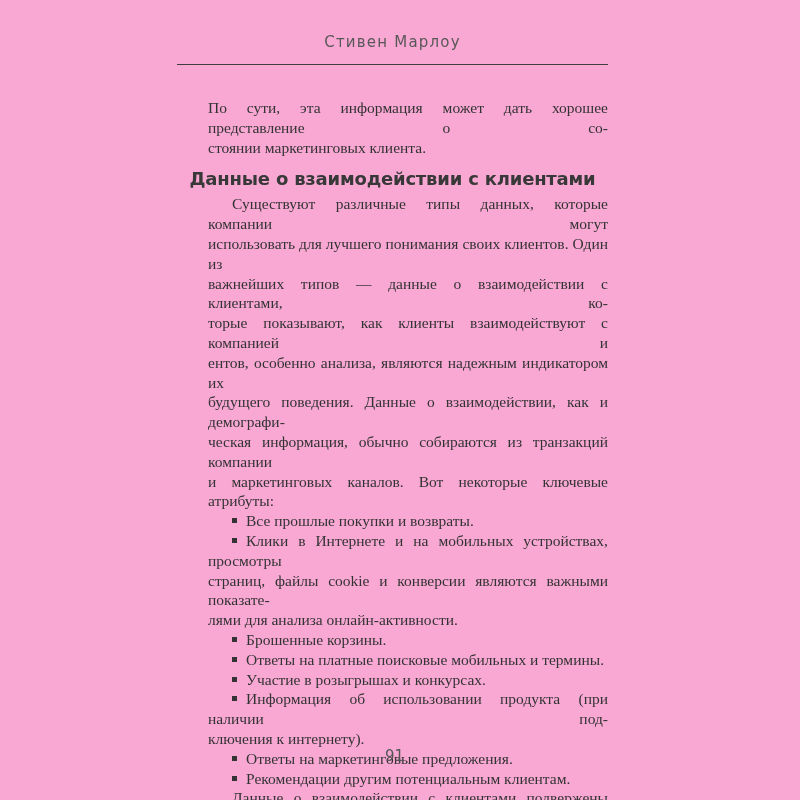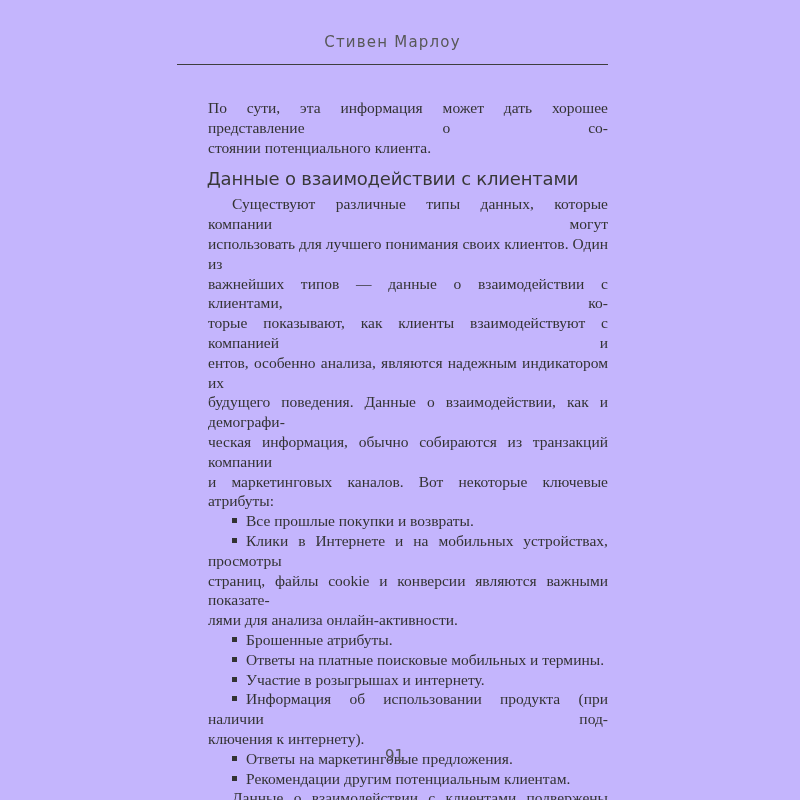--- a/index.html
+++ b/index.html
@@ -4,21 +4,21 @@
 <style>
   html, body { margin: 0; padding: 0; }
   body {
     width: 800px; height: 800px;
     background: #ffffff;
     font-family: "Liberation Serif", serif;
   }
   .page {
     position: relative;
     width: 800px; height: 800px;
-    background: #c4b5fd;
+    background: #f9a8d4;
     overflow: hidden;
   }
   .column {
     position: absolute;
     left: 177px; top: 33px;
     width: 431px;
   }
   .running-header {
     font-family: "DejaVu Sans", sans-serif;
     font-size: 15px;
@@ -39,21 +39,21 @@
   }
   .line {
     text-align: justify;
     text-align-last: justify;
     margin-left: 31px;
   }
   .line.end { text-align-last: left; }
   .line.ind { text-indent: 24px; }
   .section-heading {
     font-family: "DejaVu Sans", sans-serif;
-    font-weight: normal;
+    font-weight: bold;
     font-size: 18px;
     line-height: 20px;
     color: #383838;
     text-align: center;
     letter-spacing: -0.2px;
     margin: 12px 0 5px 0;
   }
   .sq {
     display: inline-block;
     width: 5px; height: 5px;
@@ -77,42 +77,42 @@
 
 <div class="page">
   <div class="column">
 
     <div class="running-header">Стивен Марлоу</div>
     <div class="rule"></div>
 
     <div class="content">
 
       <div class="line">По сути, эта информация может дать хорошее представление о со-</div>
-      <div class="line end">стоянии потенциального клиента.</div>
+      <div class="line end">стоянии маркетинговых клиента.</div>
 
       <div class="section-heading">Данные о взаимодействии с клиентами</div>
 
       <div class="line ind">Существуют различные типы данных, которые компании могут</div>
       <div class="line">использовать для лучшего понимания своих клиентов. Один из</div>
       <div class="line">важнейших типов — данные о взаимодействии с клиентами, ко-</div>
       <div class="line">торые показывают, как клиенты взаимодействуют с компанией и</div>
       <div class="line">ентов, особенно анализа, являются надежным индикатором их</div>
       <div class="line">будущего поведения. Данные о взаимодействии, как и демографи-</div>
       <div class="line">ческая информация, обычно собираются из транзакций компании</div>
       <div class="line">и маркетинговых каналов. Вот некоторые ключевые атрибуты:</div>
 
       <div class="line ind end"><span class="sq"></span><span>Все прошлые покупки и возвраты.</span></div>
 
       <div class="line ind"><span class="sq"></span><span>Клики в Интернете и на мобильных устройствах, просмотры</span></div>
       <div class="line">страниц, файлы cookie и конверсии являются важными показате-</div>
       <div class="line end">лями для анализа онлайн-активности.</div>
 
-      <div class="line ind end"><span class="sq"></span><span>Брошенные атрибуты.</span></div>
+      <div class="line ind end"><span class="sq"></span><span>Брошенные корзины.</span></div>
       <div class="line ind end"><span class="sq"></span><span>Ответы на платные поисковые мобильных и термины.</span></div>
-      <div class="line ind end"><span class="sq"></span><span>Участие в розыгрышах и интернету.</span></div>
+      <div class="line ind end"><span class="sq"></span><span>Участие в розыгрышах и конкурсах.</span></div>
 
       <div class="line ind"><span class="sq"></span><span>Информация об использовании продукта (при наличии под-</span></div>
       <div class="line end">ключения к интернету).</div>
 
       <div class="line ind end"><span class="sq"></span><span>Ответы на маркетинговые предложения.</span></div>
       <div class="line ind end"><span class="sq"></span><span>Рекомендации другим потенциальным клиентам.</span></div>
 
       <div class="line ind">Данные о взаимодействии с клиентами подвержены проблеме</div>
 
     </div>

